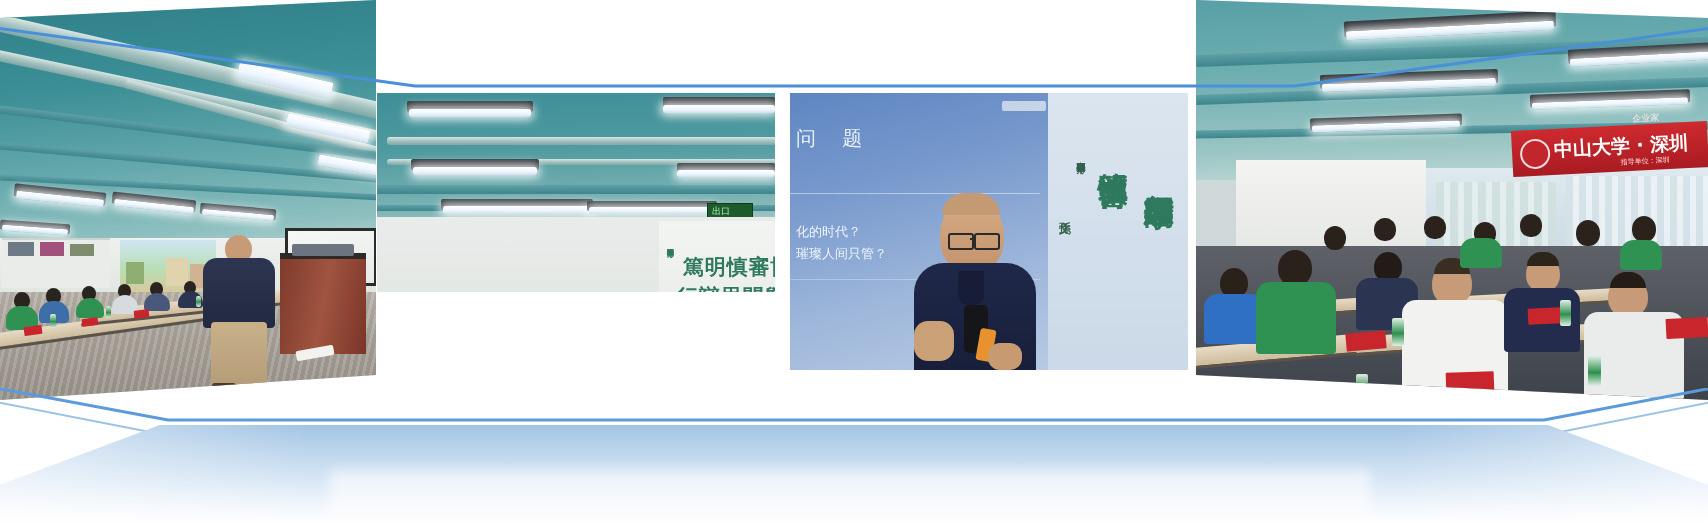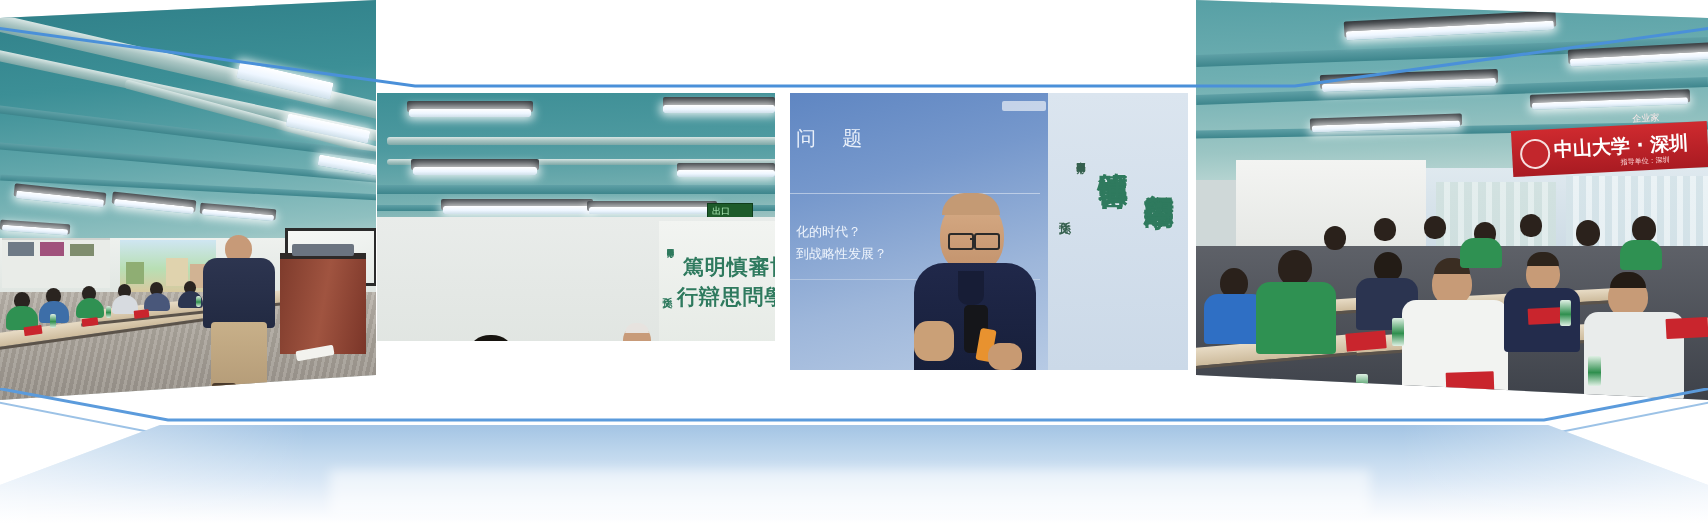--- a/index.html
+++ b/index.html
@@ -47,21 +47,21 @@
   .slidetxt{position:absolute;color:#f2f6fb;white-space:nowrap;font-family:"DejaVu Serif",serif;}
 
   
   #photo-left{left:0;top:0;width:376px;height:400px;
      -webkit-clip-path:polygon(0 18px,376px 0,376px 375px,0 400px);
              clip-path:polygon(0 18px,376px 0,376px 375px,0 400px);}
   #photo-right{left:1196px;top:0;width:512px;height:400px;
      -webkit-clip-path:polygon(0 0,512px 18px,512px 400px,0 375px);
              clip-path:polygon(0 0,512px 18px,512px 400px,0 375px);}
 
-  #photo-c1{left:377px;top:93px;width:398px;height:248px;}
+  #photo-c1{left:377px;top:93px;width:398px;height:199px;}
   #photo-c2{left:790px;top:93px;width:398px;height:277px;}
 
   
   .accent{position:absolute;pointer-events:none;}
   #accent-top{left:0;top:0;width:1708px;height:100px;}
   #accent-bottom{left:0;top:388px;width:1708px;height:60px;}
 
   
   #bottom-plate{position:absolute;left:0;top:425px;width:1708px;height:98px;
     background:linear-gradient(180deg,#a3c4e4 0%,#bcd5ec 26%,#d7e6f5 55%,#eef4fb 78%,#ffffff 100%);
@@ -193,21 +193,21 @@
       <div class="torso" style="left:60px;top:266px;width:34px;height:12px;background:#2f9152;"></div>
     </div>
   </div>
 
   <div class="photo" id="photo-c2">
     <div class="scene">
       <div class="screen" style="left:0;top:0;width:260px;height:277px;background:linear-gradient(165deg,#5f86c2 0%,#7698cc 30%,#9db6da 65%,#b9cce5 100%);">
         <span class="slidetxt" style="left:6px;top:32px;font-size:20px;letter-spacing:10px;color:#e9f0fa;">问 题</span>
         <span style="position:absolute;left:0;top:100px;width:250px;height:1px;background:rgba(255,255,255,.45);"></span>
         <span class="slidetxt" style="left:6px;top:130px;font-size:13px;color:#eef4fc;">化的时代？</span>
-        <span class="slidetxt" style="left:6px;top:152px;font-size:13px;color:#eef4fc;">到战略性发展？</span>
+        <span class="slidetxt" style="left:6px;top:152px;font-size:13px;color:#eef4fc;">璀璨人间只管？</span>
         <span style="position:absolute;left:0;top:186px;width:250px;height:1px;background:rgba(255,255,255,.3);"></span>
         <span style="position:absolute;left:212px;top:8px;width:44px;height:10px;background:rgba(255,255,255,.6);border-radius:2px;"></span>
       </div>
 
       <div style="position:absolute;left:258px;top:0;width:140px;height:277px;background:linear-gradient(180deg,#dbe5ef,#cbd9e8);">
         <span class="calli calli-v" style="left:44px;top:56px;font-size:30px;height:180px;color:#2f7a5e;">篤明慎審博</span>
         <span class="calli calli-v" style="left:90px;top:78px;font-size:30px;height:180px;color:#2f7a5e;">行辯思問學</span>
         <span class="calli calli-v" style="left:26px;top:62px;font-size:9px;height:100px;color:#35604f;">中華民國十三年十一月</span>
         <span class="calli calli-v" style="left:8px;top:118px;font-size:12px;height:44px;color:#35604f;">孫文</span>
       </div>

